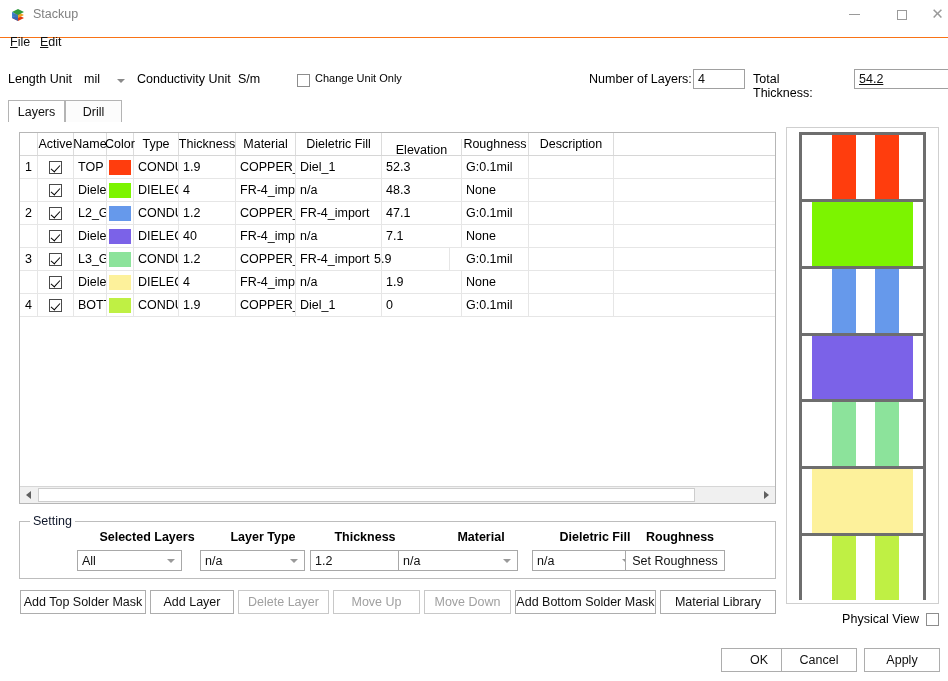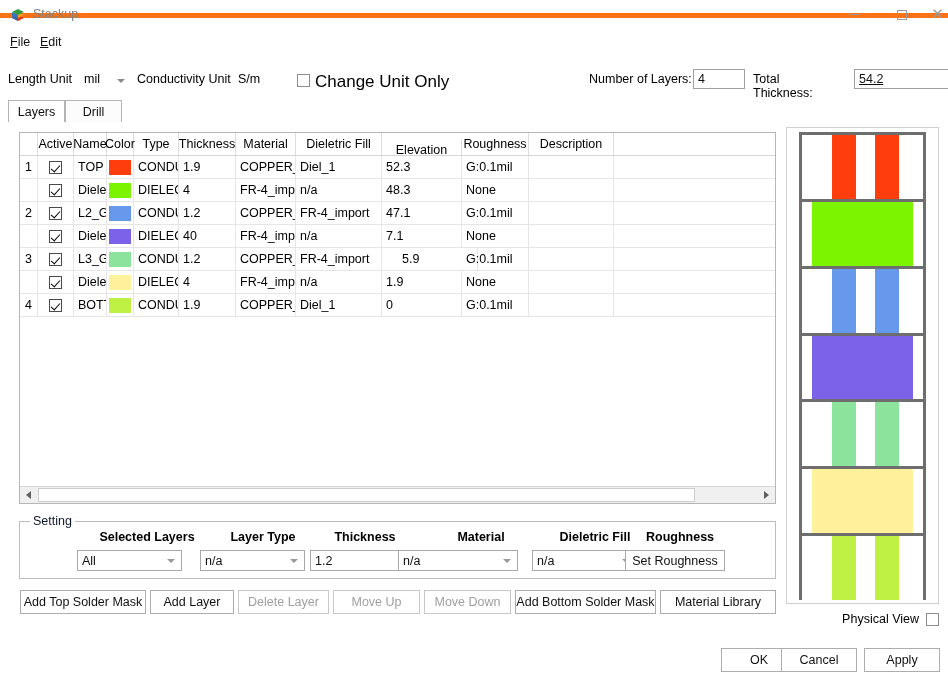--- a/index.html
+++ b/index.html
@@ -8,23 +8,23 @@
     width: 948px; height: 681px;
     background: #ffffff;
     font-family: "Liberation Sans", sans-serif;
     font-size: 12px;
     color: #000000;
     overflow: hidden;
   }
 
   
   #titlebar {
-    position: absolute; left: 0; top: 0; width: 948px; height: 18px;
+    position: absolute; left: 0; top: 0; width: 948px; height: 38px;
     background: #ffffff;
-    border-bottom: 5px solid #f97316;
+    border-bottom: 1px solid #f97316;
   }
   #app-icon {
     position: absolute; left: 10px; top: 7px; width: 16px; height: 16px;
   }
   #app-title {
     position: absolute; left: 33px; top: 7px;
     font-size: 12.5px; color: #808080;
     white-space: nowrap;
   }
   .wbtn {
@@ -61,21 +61,21 @@
     width: 0; height: 0;
     border-left: 4px solid transparent; border-right: 4px solid transparent;
     border-top: 4px solid #8a8a8a;
   }
   #lbl-cond-unit { position: absolute; left: 137px; top: 4px; font-size: 12.5px; }
   #val-cond-unit { position: absolute; left: 238px; top: 4px; font-size: 12.5px; }
   #cb-change-unit-only {
     position: absolute; left: 297px; top: 6px;
     width: 13px; height: 13px; border: 1px solid #8d8d8d; background: #fff;
   }
-  #lbl-change-unit-only { position: absolute; left: 315px; top: 4px; font-size: 17px; }
+  #lbl-change-unit-only { position: absolute; left: 315px; top: 4px; font-size: 11px; }
 
   #lbl-num-layers { position: absolute; left: 589px; top: 4px; font-size: 12.5px; }
   #in-num-layers {
     position: absolute; left: 693px; top: 1px; width: 52px; height: 20px;
     border: 1px solid #a0a0a0; background: #fff; font-size: 12.5px;
     padding: 2px 0 0 4px; color: #111;
   }
   #lbl-total-thickness { position: absolute; left: 753px; top: 4px; font-size: 12.5px; }
   #in-total-thickness {
     position: absolute; left: 854px; top: 1px; width: 102px; height: 20px;
@@ -373,21 +373,21 @@
           <span class="cbox checked"></span>
         </div>
         <div class="td" style="left: 54px; width: 33px;">L3_GND2</div>
         <div class="td center" style="left: 87px; width: 27px;">
           <span class="swatch" style="background: rgb(140, 227, 155);"></span>
         </div>
         <div class="td" style="left: 114px; width: 45px;">CONDUCTOR</div>
         <div class="td" style="left: 159px; width: 57px;">1.2</div>
         <div class="td" style="left: 216px; width: 60px;">COPPER_import</div>
         <div class="td" style="left: 276px; width: 86px;">FR-4_import</div>
-        <div class="td" style="left: 378px; width: 80px;">5.9</div>
+        <div class="td" style="left: 350px; width: 80px;">5.9</div>
         <div class="td" style="left: 442px; width: 67px;">G:0.1mil</div>
         <div class="td" style="left: 509px; width: 85px;"></div>
       </div>
       <div class="trow" style="top: 115px;">
         <div class="td center" style="left: 0px; width: 18px;"></div>
         <div class="td center" style="left: 18px; width: 36px;">
           <span class="cbox checked"></span>
         </div>
         <div class="td" style="left: 54px; width: 33px;">Dielectric_4</div>
         <div class="td center" style="left: 87px; width: 27px;">

